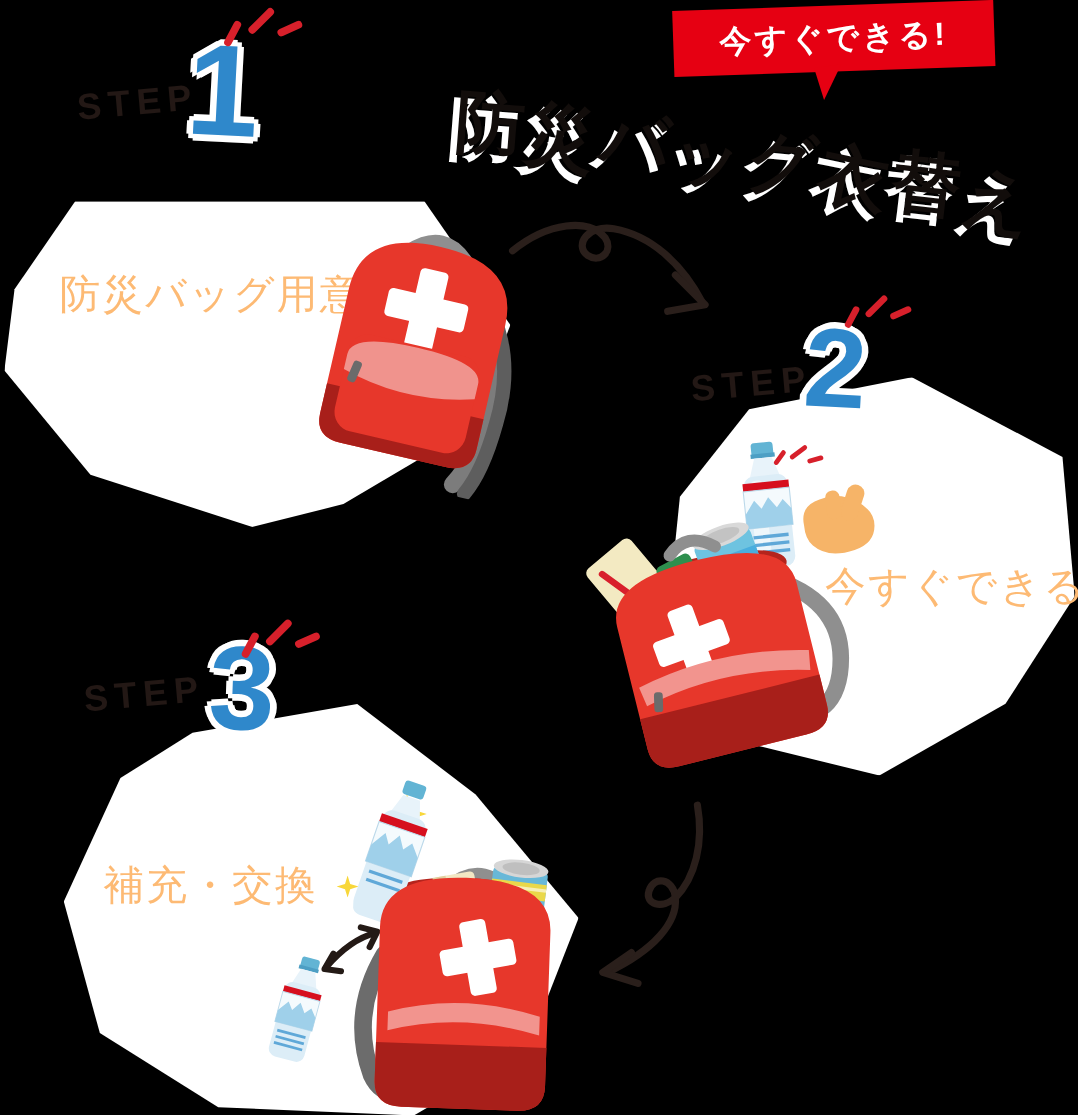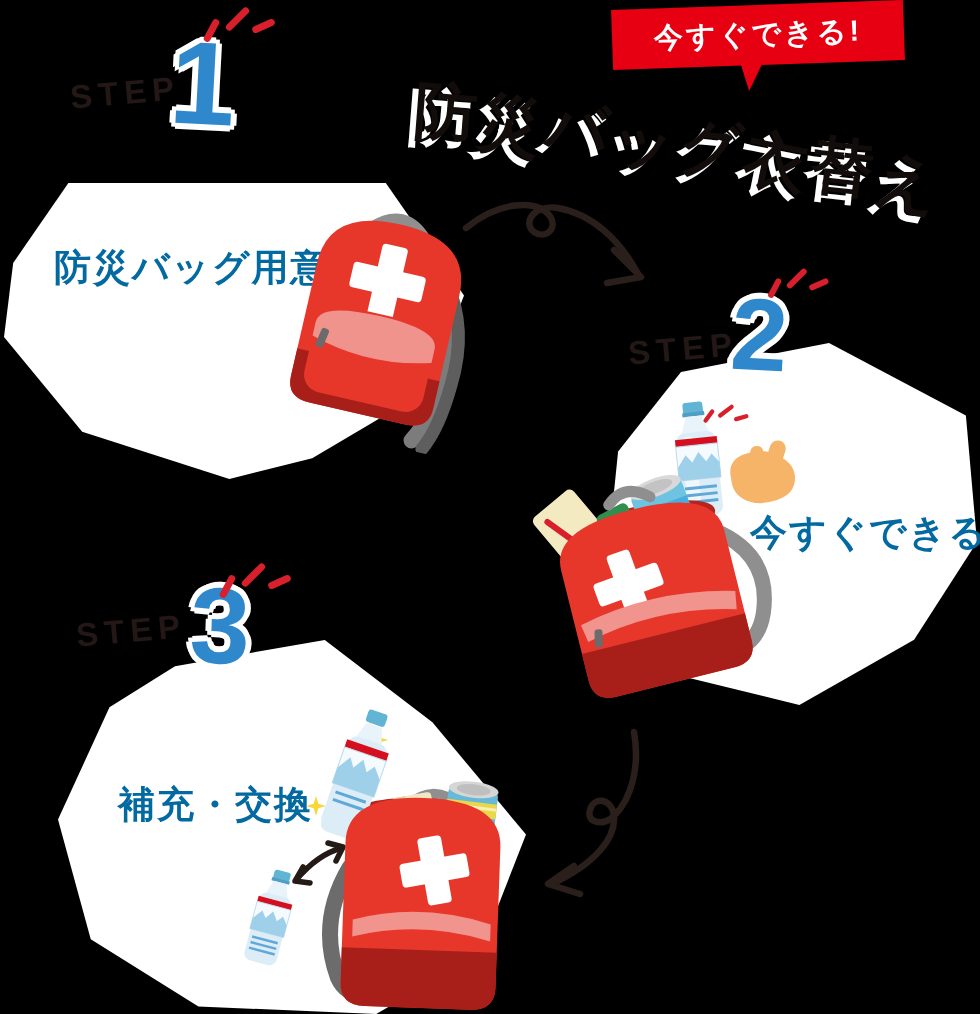--- a/index.html
+++ b/index.html
@@ -33,21 +33,21 @@
   
   .step-word{position:absolute;font-weight:800;color:#231815;font-size:33px;
              letter-spacing:6px;white-space:nowrap;transform:rotate(-5deg);}
   .step-num{position:absolute;font-weight:900;color:#2f88cb;line-height:1;
             text-shadow:6px 0 0 #fff,-6px 0 0 #fff,0 6px 0 #fff,0 -6px 0 #fff,
                         4px 4px 0 #fff,-4px 4px 0 #fff,4px -4px 0 #fff,-4px -4px 0 #fff;}
   .num1{left:170px;top:24px;font-size:118px;transform:rotate(3deg);}
   .num2{left:731px;top:284px;font-size:102px;transform:rotate(3deg);}
   .num3{left:190px;top:572px;font-size:108px;transform:rotate(2deg);}
 
-  .caption{position:absolute;font-weight:700;color:#0369a1;font-size:37px;
+  .caption{position:absolute;font-weight:400;color:#fdba74;font-size:37px;
            letter-spacing:2px;white-space:nowrap;}
 
   
   .dashes{position:absolute;width:72px;height:54px;}
   .dashes i{position:absolute;display:block;background:#d7202b;border-radius:4px;width:7px;}
   .dashes i:nth-child(1){left:2px;top:16px;height:25px;transform:rotate(28deg);}
   .dashes i:nth-child(2){left:28px;top:2px;height:30px;transform:rotate(45deg);}
   .dashes i:nth-child(3){left:54px;top:12px;height:24px;transform:rotate(66deg);}
   .d1{left:206px;top:2px;}
   .d2{left:770px;top:264px;transform:scale(.85);transform-origin:left top;}
@@ -174,21 +174,21 @@
   </svg>
 
   <div class="blob blob3"></div>
   <span class="step-word" style="left:76px;top:612px;">STEP</span>
   <span class="step-num num3">3</span>
   <span class="dashes d3">
       <i></i>
       <i></i>
       <i></i>
     </span>
-  <div class="caption" style="left:118px;top:780px;">補充・交換</div>
+  <div class="caption" style="left:94px;top:780px;">補充・交換</div>
 
   <svg class="abs sp1" width="36" height="36" viewBox="0 0 34 34">
     <path d="M17 0 L21 13 L34 17 L21 21 L17 34 L13 21 L0 17 L13 13 Z" fill="#f8d73a"></path>
   </svg>
   <svg class="abs sp2" width="20" height="20" viewBox="0 0 34 34">
     <path d="M17 0 L21 13 L34 17 L21 21 L17 34 L13 21 L0 17 L13 13 Z" fill="#f8d73a"></path>
   </svg>
 
   <svg class="abs" style="left:282px;top:836px;" width="74" height="56" viewBox="0 0 74 56">
     <path d="M14 44 Q36 18 60 12" stroke="#241a16" stroke-width="5.5" fill="none" stroke-linecap="round"></path>

